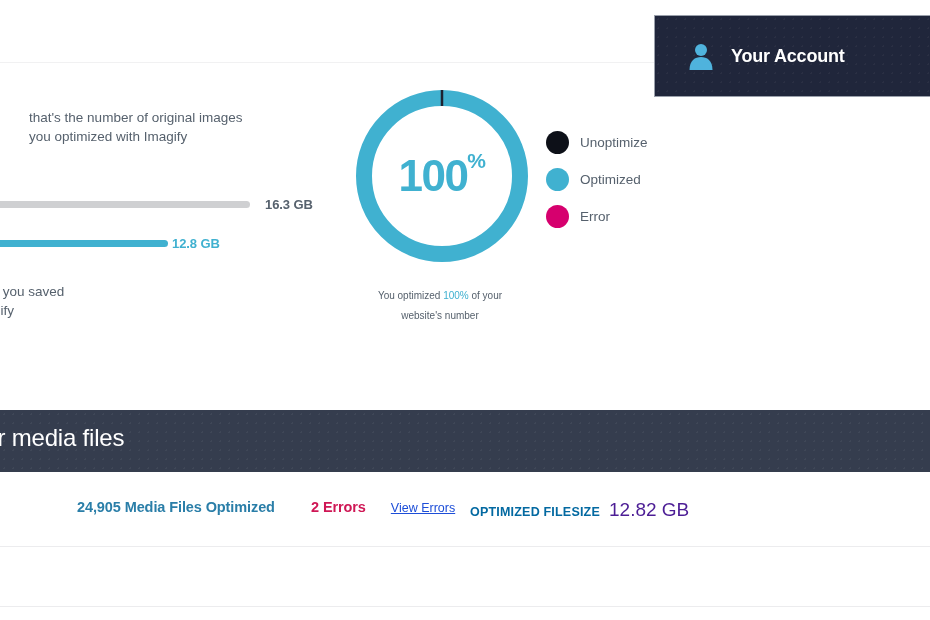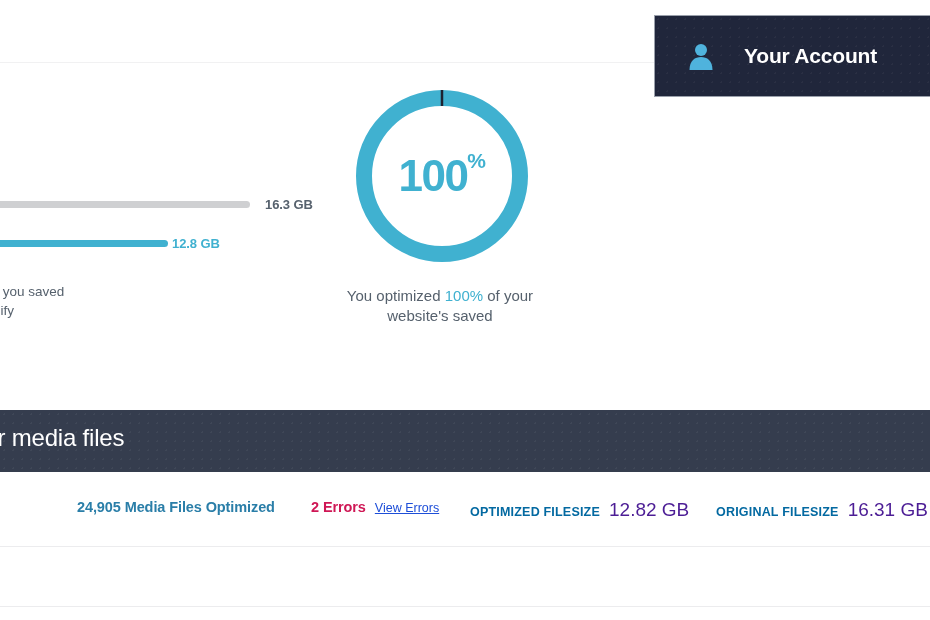--- a/index.html
+++ b/index.html
@@ -41,21 +41,21 @@
     position:absolute;inset:0;display:flex;align-items:center;
     justify-content:center;
   }
   .donut-pct{
     font-size:44px;font-weight:bold;color:#40b1d0;letter-spacing:-1.5px;
     line-height:1;
   }
   .donut-pct sup{font-size:21px;vertical-align:super;letter-spacing:-0.5px;top:-0.35em;position:relative;}
   .donut-caption{
     position:absolute;left:332px;top:286px;width:216px;text-align:center;
-    font-size:15px;line-height:20px;color:#56616d;
+    font-size:10px;line-height:20px;color:#56616d;
   }
   .donut-caption .hl{color:#40b1d0;}
 
   
   .legend{position:absolute;left:546px;top:124px;}
   .legend-row{display:flex;align-items:center;height:37px;}
   .legend-dot{width:23px;height:23px;border-radius:50%;flex:none;}
   .legend-text{
     margin-left:11px;font-size:13.5px;color:#56616d;white-space:nowrap;
   }
@@ -64,21 +64,21 @@
   .account-box{
     position:absolute;left:654px;top:15px;width:290px;height:82px;
     background:#20263b;
     background-image:radial-gradient(rgba(255,255,255,.045) 1px, transparent 1px);
     background-size:9px 9px;
     display:flex;align-items:center;
     box-shadow:0 0 0 1px #9aa0ab inset;
   }
   .account-icon{margin-left:32px;width:30px;height:30px;flex:none;}
   .account-label{
-    margin-left:28px;color:#ffffff;font-size:21px;font-weight:bold;
+    margin-left:15px;color:#ffffff;font-size:18px;font-weight:bold;
     letter-spacing:-0.2px;
   }
 
   
   .bulk-header{
     position:absolute;left:0;top:410px;width:930px;height:62px;
     background:#353d4e;
     background-image:radial-gradient(rgba(255,255,255,.05) 1px, transparent 1px);
     background-size:9px 9px;
     display:flex;align-items:center;
@@ -101,21 +101,21 @@
     font-size:12.5px;font-weight:bold;color:#0369a1;letter-spacing:0.2px;
   }
   .stat-val{margin-left:9px;font-size:19px;color:#4c1d95;}
   .stat-big{font-size:14.5px;font-weight:bold;color:#2a7ea8;letter-spacing:-0.1px;}
   .stat-err{font-size:14.5px;font-weight:bold;color:#cf1755;letter-spacing:-0.1px;}
   .stat-link{
     margin-left:9px;font-size:12.5px;color:#1d4ed8;
     text-decoration:underline;cursor:pointer;
   }
   .stat-files{left:77px;}
-  .stat-errors{left:311px;}
+  .stat-errors{left:311px;gap:16px;}
   .stat-optsize{left:470px;}
   .stat-origsize{left:716px;}
 
   .sep{position:absolute;left:0;width:930px;height:1px;background:#ececee;}
   .sep-1{top:546px;}
   .sep-2{top:606px;}
 
   .note-row{
     position:absolute;left:0;top:547px;width:930px;height:59px;background:#fff;
   }
@@ -124,20 +124,24 @@
     position:absolute;left:0;top:607px;width:930px;height:13px;background:#ffffff;
   }
 </style>
 </head>
 <body>
 
 <div id="root">
 
   <div class="head-divider"></div>
 
+  <div class="count-caption">
+    <span>that's the number of original images</span><br>
+    <span>you optimized with Imagify</span>
+  </div>
 
   <div class="bar-track bar-original"></div>
   <div class="bar-label bar-label-original">16.3 GB</div>
 
   <div class="bar-track bar-optimized"></div>
   <div class="bar-label bar-label-optimized">12.8 GB</div>
 
   <div class="saved-caption">
     <span>s the size you saved</span><br>
     <span>sing Imagify</span>
@@ -150,23 +154,37 @@
     </svg>
     <div class="donut-center">
       <div class="donut-pct">
         <span>100</span><sup>%</sup>
       </div>
     </div>
   </div>
 
   <div class="donut-caption">
     <span>You optimized </span><span class="hl">100%</span><span> of your</span><br>
-    <span>website's saved</span>
-  </div>
-
+    <span>website's number</span>
+  </div>
+
+  <div class="legend">
+    <div class="legend-row">
+      <span class="legend-dot" style="background:#0d1018"></span>
+      <span class="legend-text">Unoptimize</span>
+    </div>
+    <div class="legend-row">
+      <span class="legend-dot" style="background:#40b1d0"></span>
+      <span class="legend-text">Optimized</span>
+    </div>
+    <div class="legend-row">
+      <span class="legend-dot" style="background:#d6006e"></span>
+      <span class="legend-text">Error</span>
+    </div>
+  </div>
 
   <div class="account-box">
     <span class="account-icon">
       <svg viewBox="0 0 30 30" width="30" height="30">
         <circle cx="15" cy="9" r="6" fill="#4fb3dd"></circle>
         <path d="M3.5 29 C3.5 19.5 9 16 15 16 C21 16 26.5 19.5 26.5 29 Z" fill="#4fb3dd"></path>
       </svg>
     </span>
     <span class="account-label">Your Account</span>
   </div>
@@ -184,24 +202,20 @@
       <div class="stat stat-errors">
         <span class="stat-err">2 Errors</span>
         <span class="stat-link">View Errors</span>
       </div>
 
       <div class="stat stat-optsize">
         <span class="stat-key">OPTIMIZED FILESIZE</span>
         <span class="stat-val">12.82 GB</span>
       </div>
 
-      <div class="stat stat-origsize">
-        <span class="stat-key">ORIGINAL FILESIZE</span>
-        <span class="stat-val">16.31 GB</span>
-      </div>
 
     </div>
   </div>
 
   <div class="sep sep-1"></div>
 
   <div class="note-row">
     
   </div>
 

